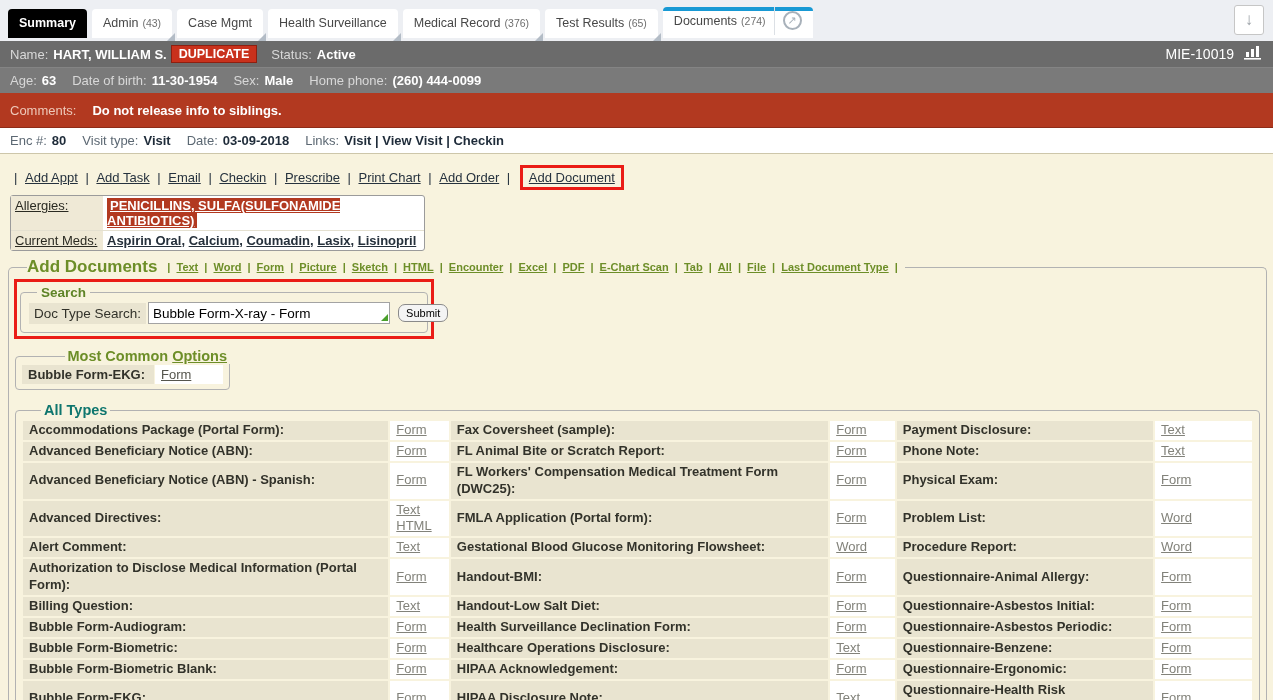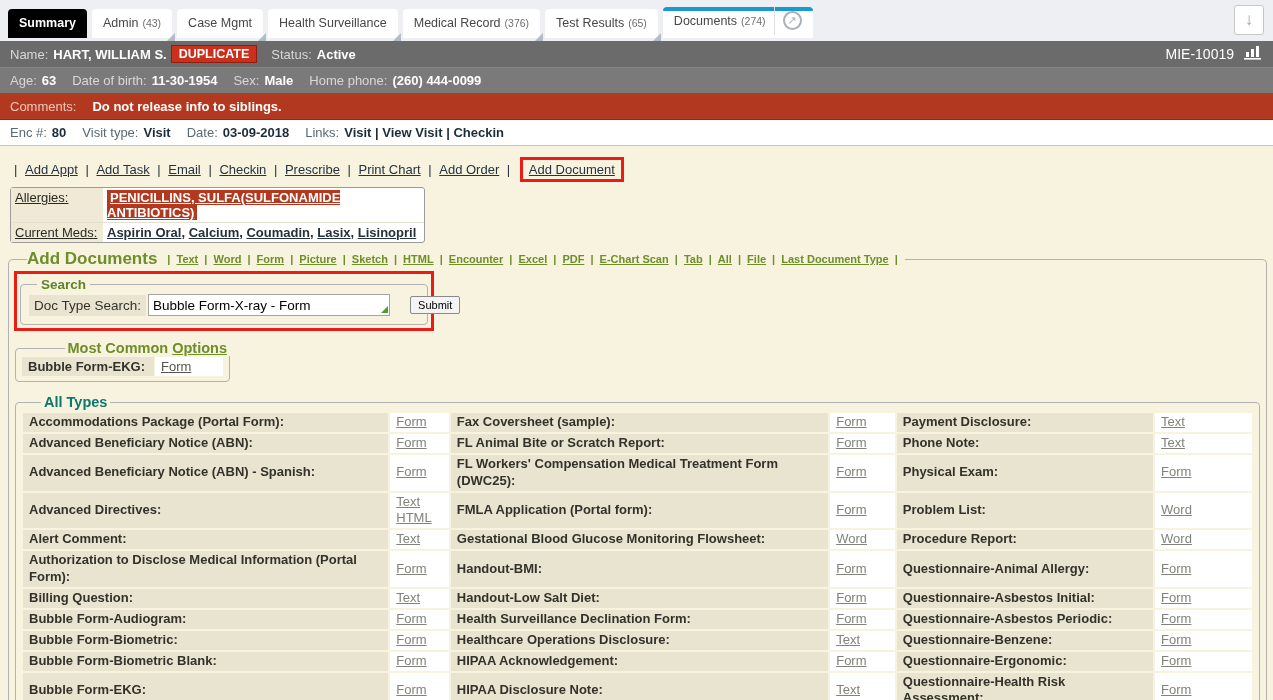--- a/index.html
+++ b/index.html
@@ -30,21 +30,21 @@
   .band { padding: 0 10px; font-size: 13px; display: flex; align-items: center; position: relative; }
   .band .lbl { font-weight: normal; margin-right: 5px; }
   .band .val { font-weight: bold; margin-right: 16px; }
   .band-name { height: 27px; background: #6b6b6b; color: #fff; border-bottom: 1px solid #848484; }
   .band-name .lbl, .band-age .lbl { color: #d8d8d8; }
   .band-age  { height: 25px; background: #7a7a7a; color: #fff; }
   .badge-dup { background: #c9311c; border: 1px solid #8e1f10; color: #fff; font-weight: bold;
                padding: 1px 7px; margin: 0 14px 0 2px; font-size: 12.5px; }
   .band-right { position: absolute; right: 8px; display: flex; align-items: center; gap: 9px; }
   .band-right .chart-id { font-size: 14px; }
-  .band-comments { height: 27px; background: #b23920; color: #fff; border-bottom: 1px solid #8e2c18; }
+  .band-comments { height: 35px; background: #b23920; color: #fff; border-bottom: 1px solid #8e2c18; }
   .band-comments .lbl { color: #eec9ba; }
   .band-enc { height: 26px; background: #fff; border-bottom: 1px solid #cdc6aa; color: #1e2b39; }
   .band-enc .lbl { color: #5c6873; }
   .band-enc .enc-links { font-weight: bold; }
   .band-enc .enc-links .elink { cursor: pointer; }
 
   
   .content { padding: 5px 0 0 0; }
   .actions-row { padding: 6px 0 5px 10px; font-size: 13px; color: #26323e; }
   .actions-row .alink { color: #26323e; text-decoration: underline; cursor: pointer; }
@@ -76,22 +76,22 @@
   .search-outline { display: inline-block; border: 3px solid #ea1c16; margin: 2px 0 0 0; }
   fieldset.search-fs { margin: 3px; width: 408px; padding: 2px 8px 8px; }
   fieldset.search-fs legend { color: #5f8427; font-weight: bold; font-size: 13.5px; padding: 0 4px; margin-left: 8px; }
   .search-row { display: flex; align-items: center; }
   .search-label { background: #e9e4d0; color: #32322a; font-size: 13.5px; padding: 3px 5px; flex: none; }
   .inputwrap { position: relative; display: inline-block; margin-left: 2px; }
   .inputwrap input { width: 242px; height: 22px; border: 1px solid #a3a3a3; font-family: "Liberation Sans", sans-serif;
                      font-size: 13.5px; padding: 0 4px; background: #fff; }
   .inputwrap::after { content: ''; position: absolute; right: 2px; bottom: 3px;
                       border-left: 7px solid transparent; border-bottom: 7px solid #4aa02c; }
-  .submit-btn { margin-left: 20px; font-family: "Liberation Sans", sans-serif; font-size: 11px;
-                padding: 2px 7px; background: #f4f4f4; border: 1px solid #8a8a8a; border-radius: 2px; cursor: pointer; }
+  .submit-btn { margin-left: 8px; font-family: "Liberation Sans", sans-serif; font-size: 11px;
+                padding: 2px 7px; background: #f4f4f4; border: 1px solid #8a8a8a; border-radius: 7px; cursor: pointer; }
 
   fieldset.mc-fs { margin: 9px 0 0 1px; width: fit-content; padding: 0 5px 4px; }
   fieldset.mc-fs legend { font-size: 14.5px; font-weight: bold; color: #6d8e28; padding: 0 3px; margin-left: 6px; text-align: right; }
   fieldset.mc-fs legend .opt-link { color: #6d8e28; text-decoration: underline; cursor: pointer; }
   .mc-table { border-collapse: separate; border-spacing: 1px; font-size: 13px; }
   .mc-table td.lbl { background: #e9e4d0; font-weight: bold; color: #32322a; padding: 2px 6px; width: 132px; }
   .mc-table td.lnk { background: #fff; padding: 2px 6px; width: 68px; }
   .mc-table .doc { color: #55554d; }
 
   fieldset.at-fs { margin: 12px 0 0 1px; padding: 1px 5px 6px; }

